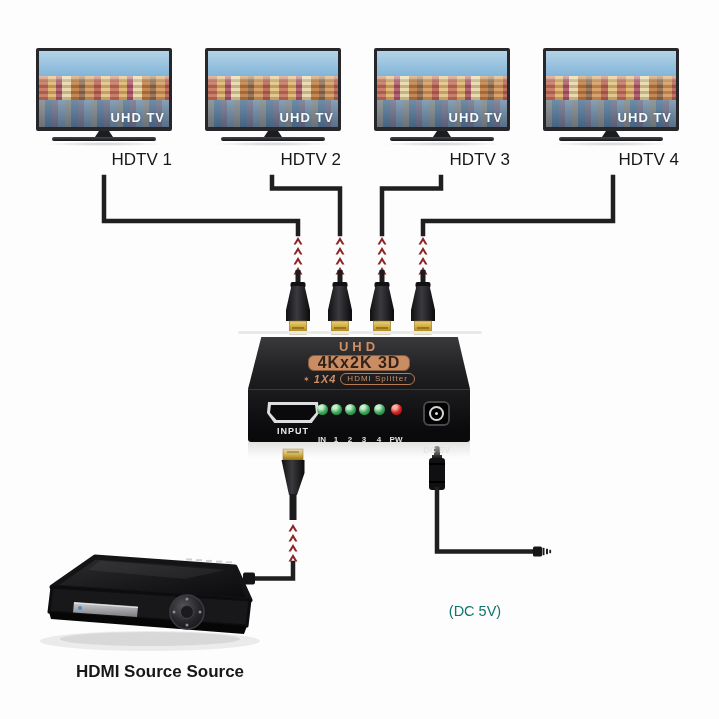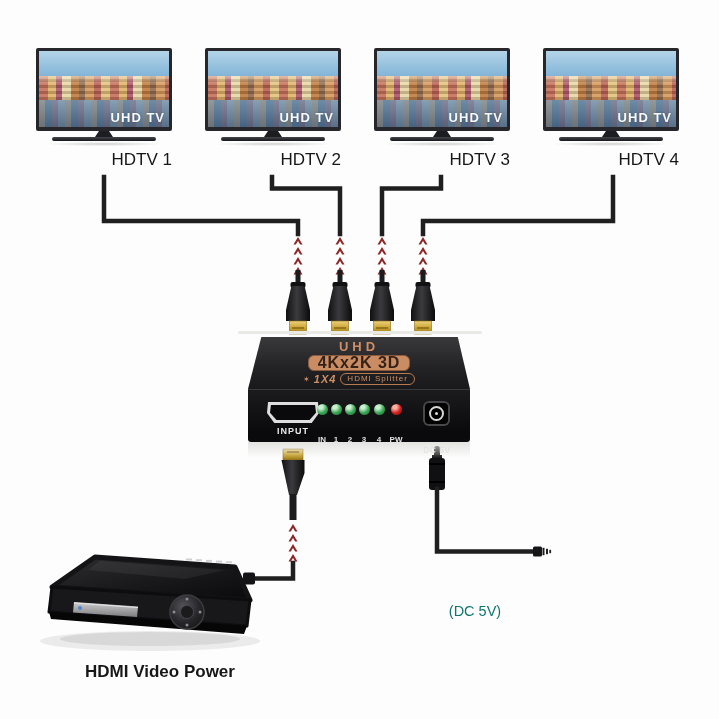--- a/index.html
+++ b/index.html
@@ -312,16 +312,16 @@
       <div class="dc-jack">
         <div class="dc-ring">
           <div class="dc-pin"></div>
         </div>
       </div>
       <div class="panel-label lbl-dc">DC 5V</div>
     </div>
     <div class="sp-reflect"></div>
   </div>
 
-  <div class="caption cap-source">HDMI Video Power</div>
+  <div class="caption cap-source">HDMI Source Source</div>
   <div class="caption cap-power-sub">(DC 5V)</div>
 
 </div>
 
 </body></html>

